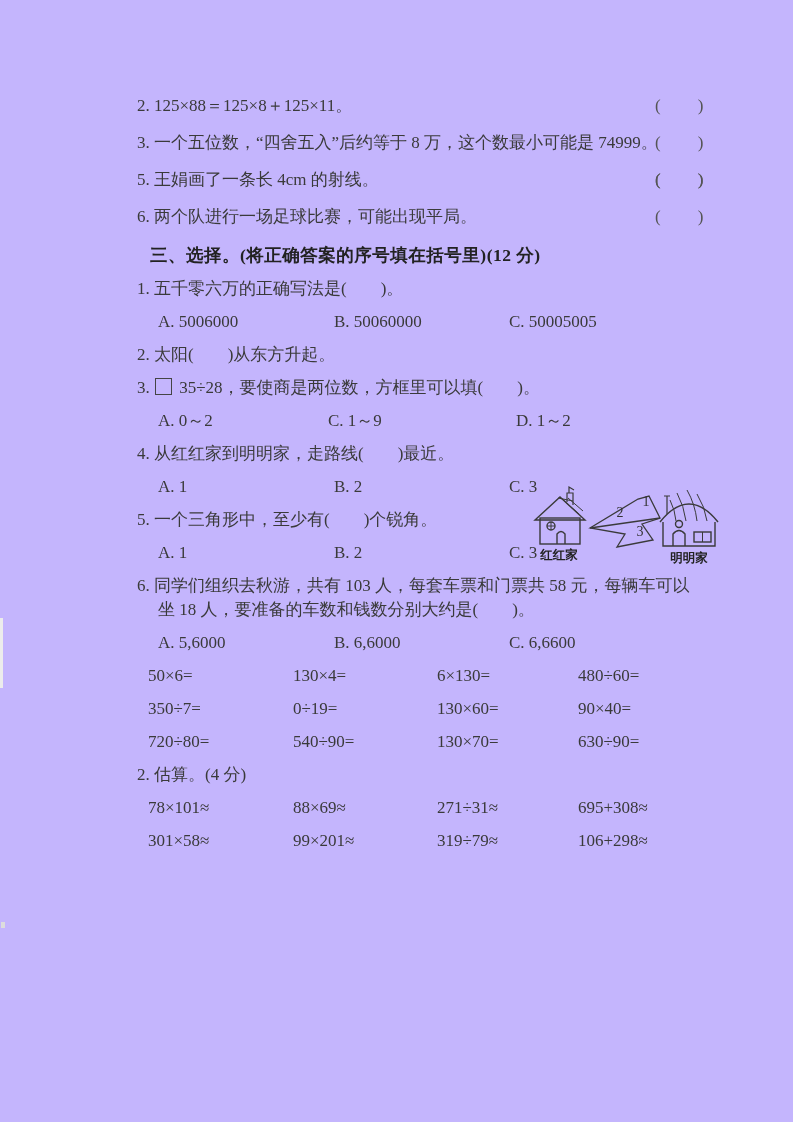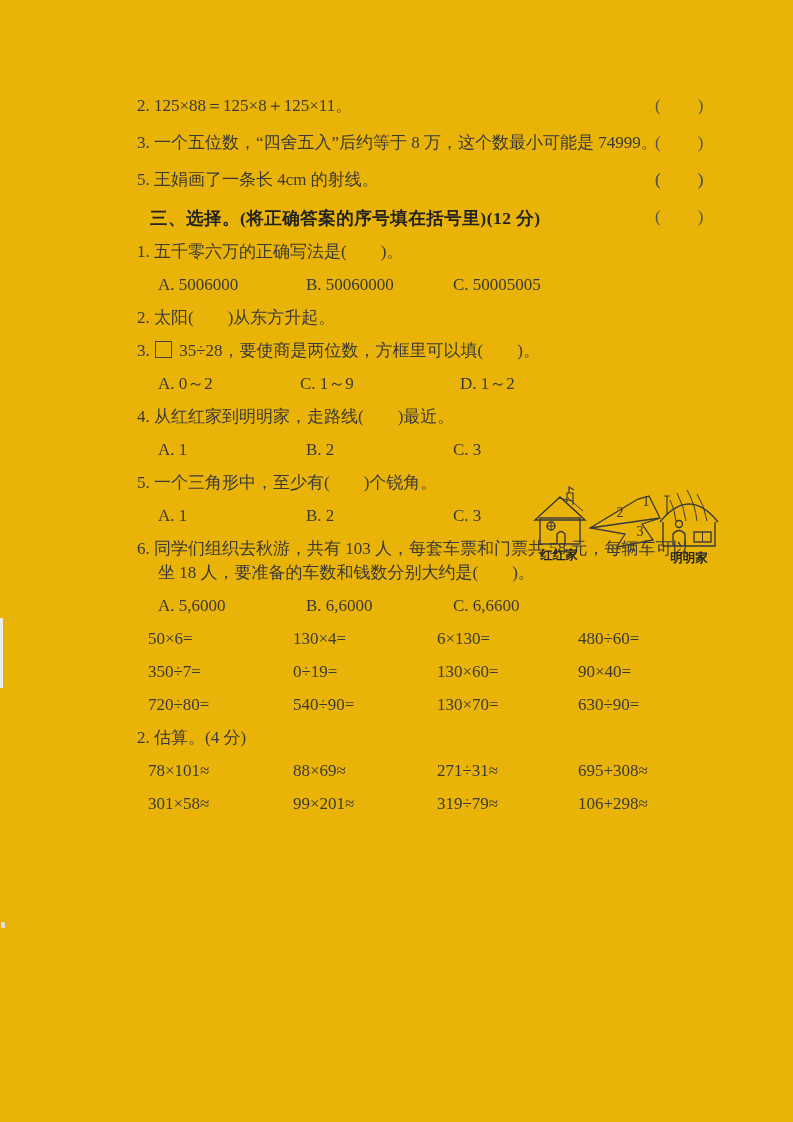--- a/index.html
+++ b/index.html
@@ -1,27 +1,27 @@
 <!DOCTYPE html>
 <html><head>
 <meta charset="utf-8">
 <style>
   html,body{margin:0;padding:0;}
   body{
     width:793px;height:1122px;background:#fdfdfd;
     font-family:"Liberation Serif","DejaVu Serif",serif;
     color:#3a3a3a;
   }
-  .page{position:relative;width:793px;height:1122px;background:#eab308;overflow:hidden;}
+  .page{position:relative;width:793px;height:1122px;background:#c4b5fd;overflow:hidden;}
   .content{position:absolute;left:118px;top:95px;width:588px;font-size:17px;}
   .judge-row{position:relative;padding-left:19px;margin-bottom:15px;line-height:22px;}
   .judge-row .bracket{position:absolute;left:537px;top:0;letter-spacing:1px;color:#555;}
   .sec-title{font-weight:bold;color:#222;font-size:17.5px;line-height:24px;margin-top:7px;margin-bottom:10px;letter-spacing:0.5px;margin-left:32px;}
   .question{padding-left:40px;text-indent:-21px;line-height:24px;margin-bottom:9px;}
-  .opts{display:flex;padding-left:40px;line-height:24px;margin-bottom:9px;}
+  .opts{display:flex;padding-left:40px;line-height:24px;margin-bottom:9px;gap:28px;}
   .opts .o1{width:148px;}
   .opts .o2{width:147px;}
   .opts .o3{flex:1;}
   .opts4 .o1{width:142px;}
   .opts4 .o2{width:150px;}
   .opts4 .o3{width:160px;flex:none;}
   .opts4 .o4{flex:1;}
   .sub-title{padding-left:19px;line-height:24px;margin-bottom:9px;}
   .calc-row{display:grid;grid-template-columns:145px 144px 141px auto;padding-left:30px;line-height:24px;margin-bottom:9px;}
   .blank-box{display:inline-block;width:15px;height:15px;border:1.5px solid #444;vertical-align:-2px;margin:0 3px 0 1px;text-indent:0;}
@@ -44,20 +44,21 @@
       <span class="bracket">(　　)</span>
     </div>
     <div class="judge-row">
       <span class="bracket">(　　)</span>
     </div>
     <div class="judge-row">
       <span>5. 王娟画了一条长 4cm 的射线。</span>
       <span class="bracket">(　　)</span>
     </div>
     <div class="judge-row">
+      <span>6. 两个队进行一场足球比赛，可能出现平局。</span>
       <span class="bracket">(　　)</span>
     </div>
 
     <div class="sec-title">三、选择。(将正确答案的序号填在括号里)(12 分)</div>
 
     <div class="question">1. 五千零六万的正确写法是(　　)。</div>
     <div class="opts">
       <span class="o1">A. 5006000</span>
       <span class="o2">B. 50060000</span>
       <span class="o3">C. 50005005</span>

